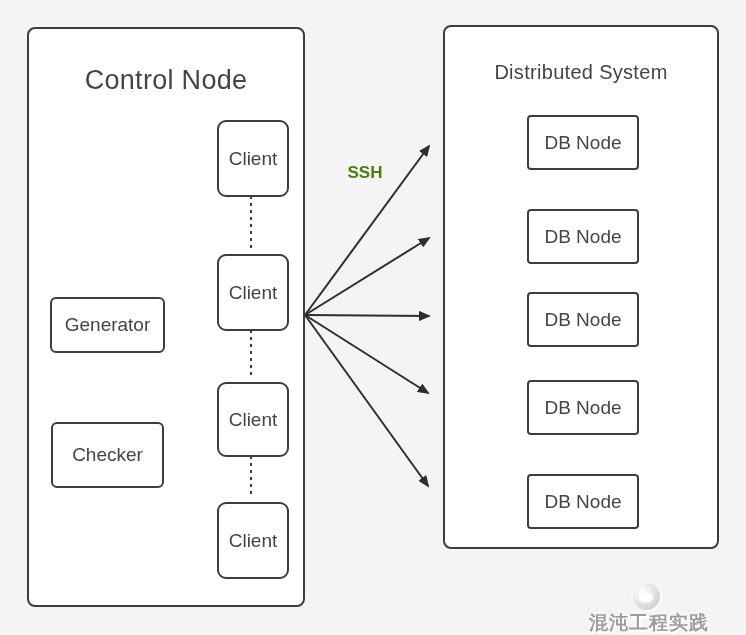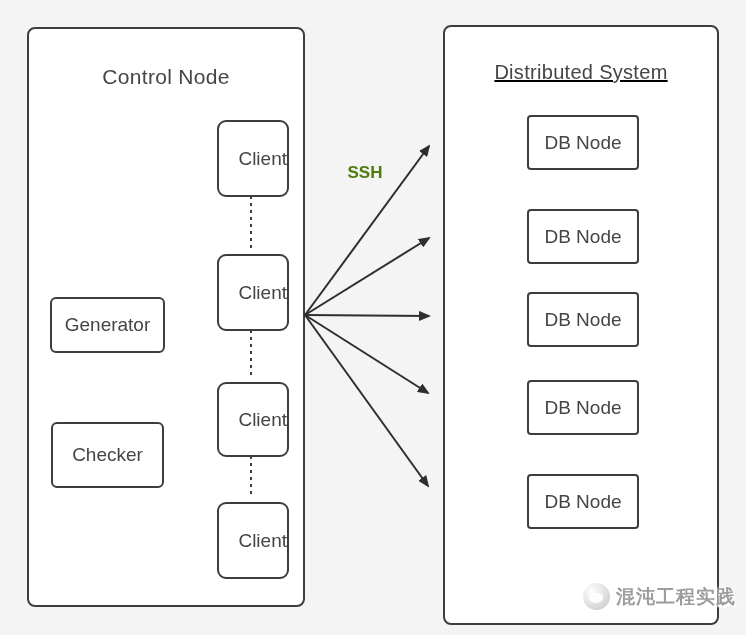--- a/index.html
+++ b/index.html
@@ -34,31 +34,31 @@
     border: 2px solid var(--border);
     border-radius: 8px;
     z-index: 1;
   }
   .group-control {
     left: 27px; top: 27px;
     width: 278px; height: 580px;
   }
   .group-distributed {
     left: 443px; top: 25px;
-    width: 276px; height: 600px; text-decoration: underline;
+    width: 276px; height: 524px;
   }
   .group-title {
     text-align: center;
     color: var(--text);
     font-weight: 400;
     letter-spacing: 0.3px;
   }
   .group-control .group-title {
     margin-top: 36px;
-    font-size: 21px;
+    font-size: 27px;
   }
   .group-distributed .group-title {
     margin-top: 34px;
     font-size: 20px;
   }
   .node {
     position: absolute;
     background: var(--box_fill);
     border: 2px solid var(--border);
     display: flex;
@@ -69,21 +69,20 @@
     z-index: 2;
   }
   .module { border-radius: 6px; }
   .module-nemesis  { left: 23px; top: 147px; width: 113px; height: 57px; }
   .module-generator{ left: 21px; top: 268px; width: 115px; height: 56px; }
   .module-checker  { left: 22px; top: 393px; width: 113px; height: 66px; }
   .client {
     left: 188px;
     width: 72px; height: 77px;
     border-radius: 9px;
-    justify-content: flex-end;
   }
   .client-0 { top: 91px; }
   .client-1 { top: 225px; }
   .client-2 { top: 353px; height: 75px; }
   .client-3 { top: 473px; }
   .dbnode {
     left: 82px;
     width: 112px; height: 55px;
     border-radius: 4px;
   }
@@ -101,20 +100,21 @@
     font-weight: 700;
     color: #4d7c0f;
     z-index: 4;
   }
   .watermark {
     position: absolute;
     left: 583px; top: 583px;
     display: flex;
     align-items: center;
     z-index: 5;
+    flex-direction: column;
   }
   .wm-icon {
     width: 27px; height: 27px;
     border-radius: 50%;
     background: radial-gradient(circle at 32% 30%, #ffffff 0%, #e8e8e8 40%, #c2c2c2 100%);
     box-shadow: 0 0 5px rgba(255,255,255,0.95), 1px 1px 0 #ffffff;
     position: relative;
     flex: 0 0 auto;
   }
   .wm-icon::after {

